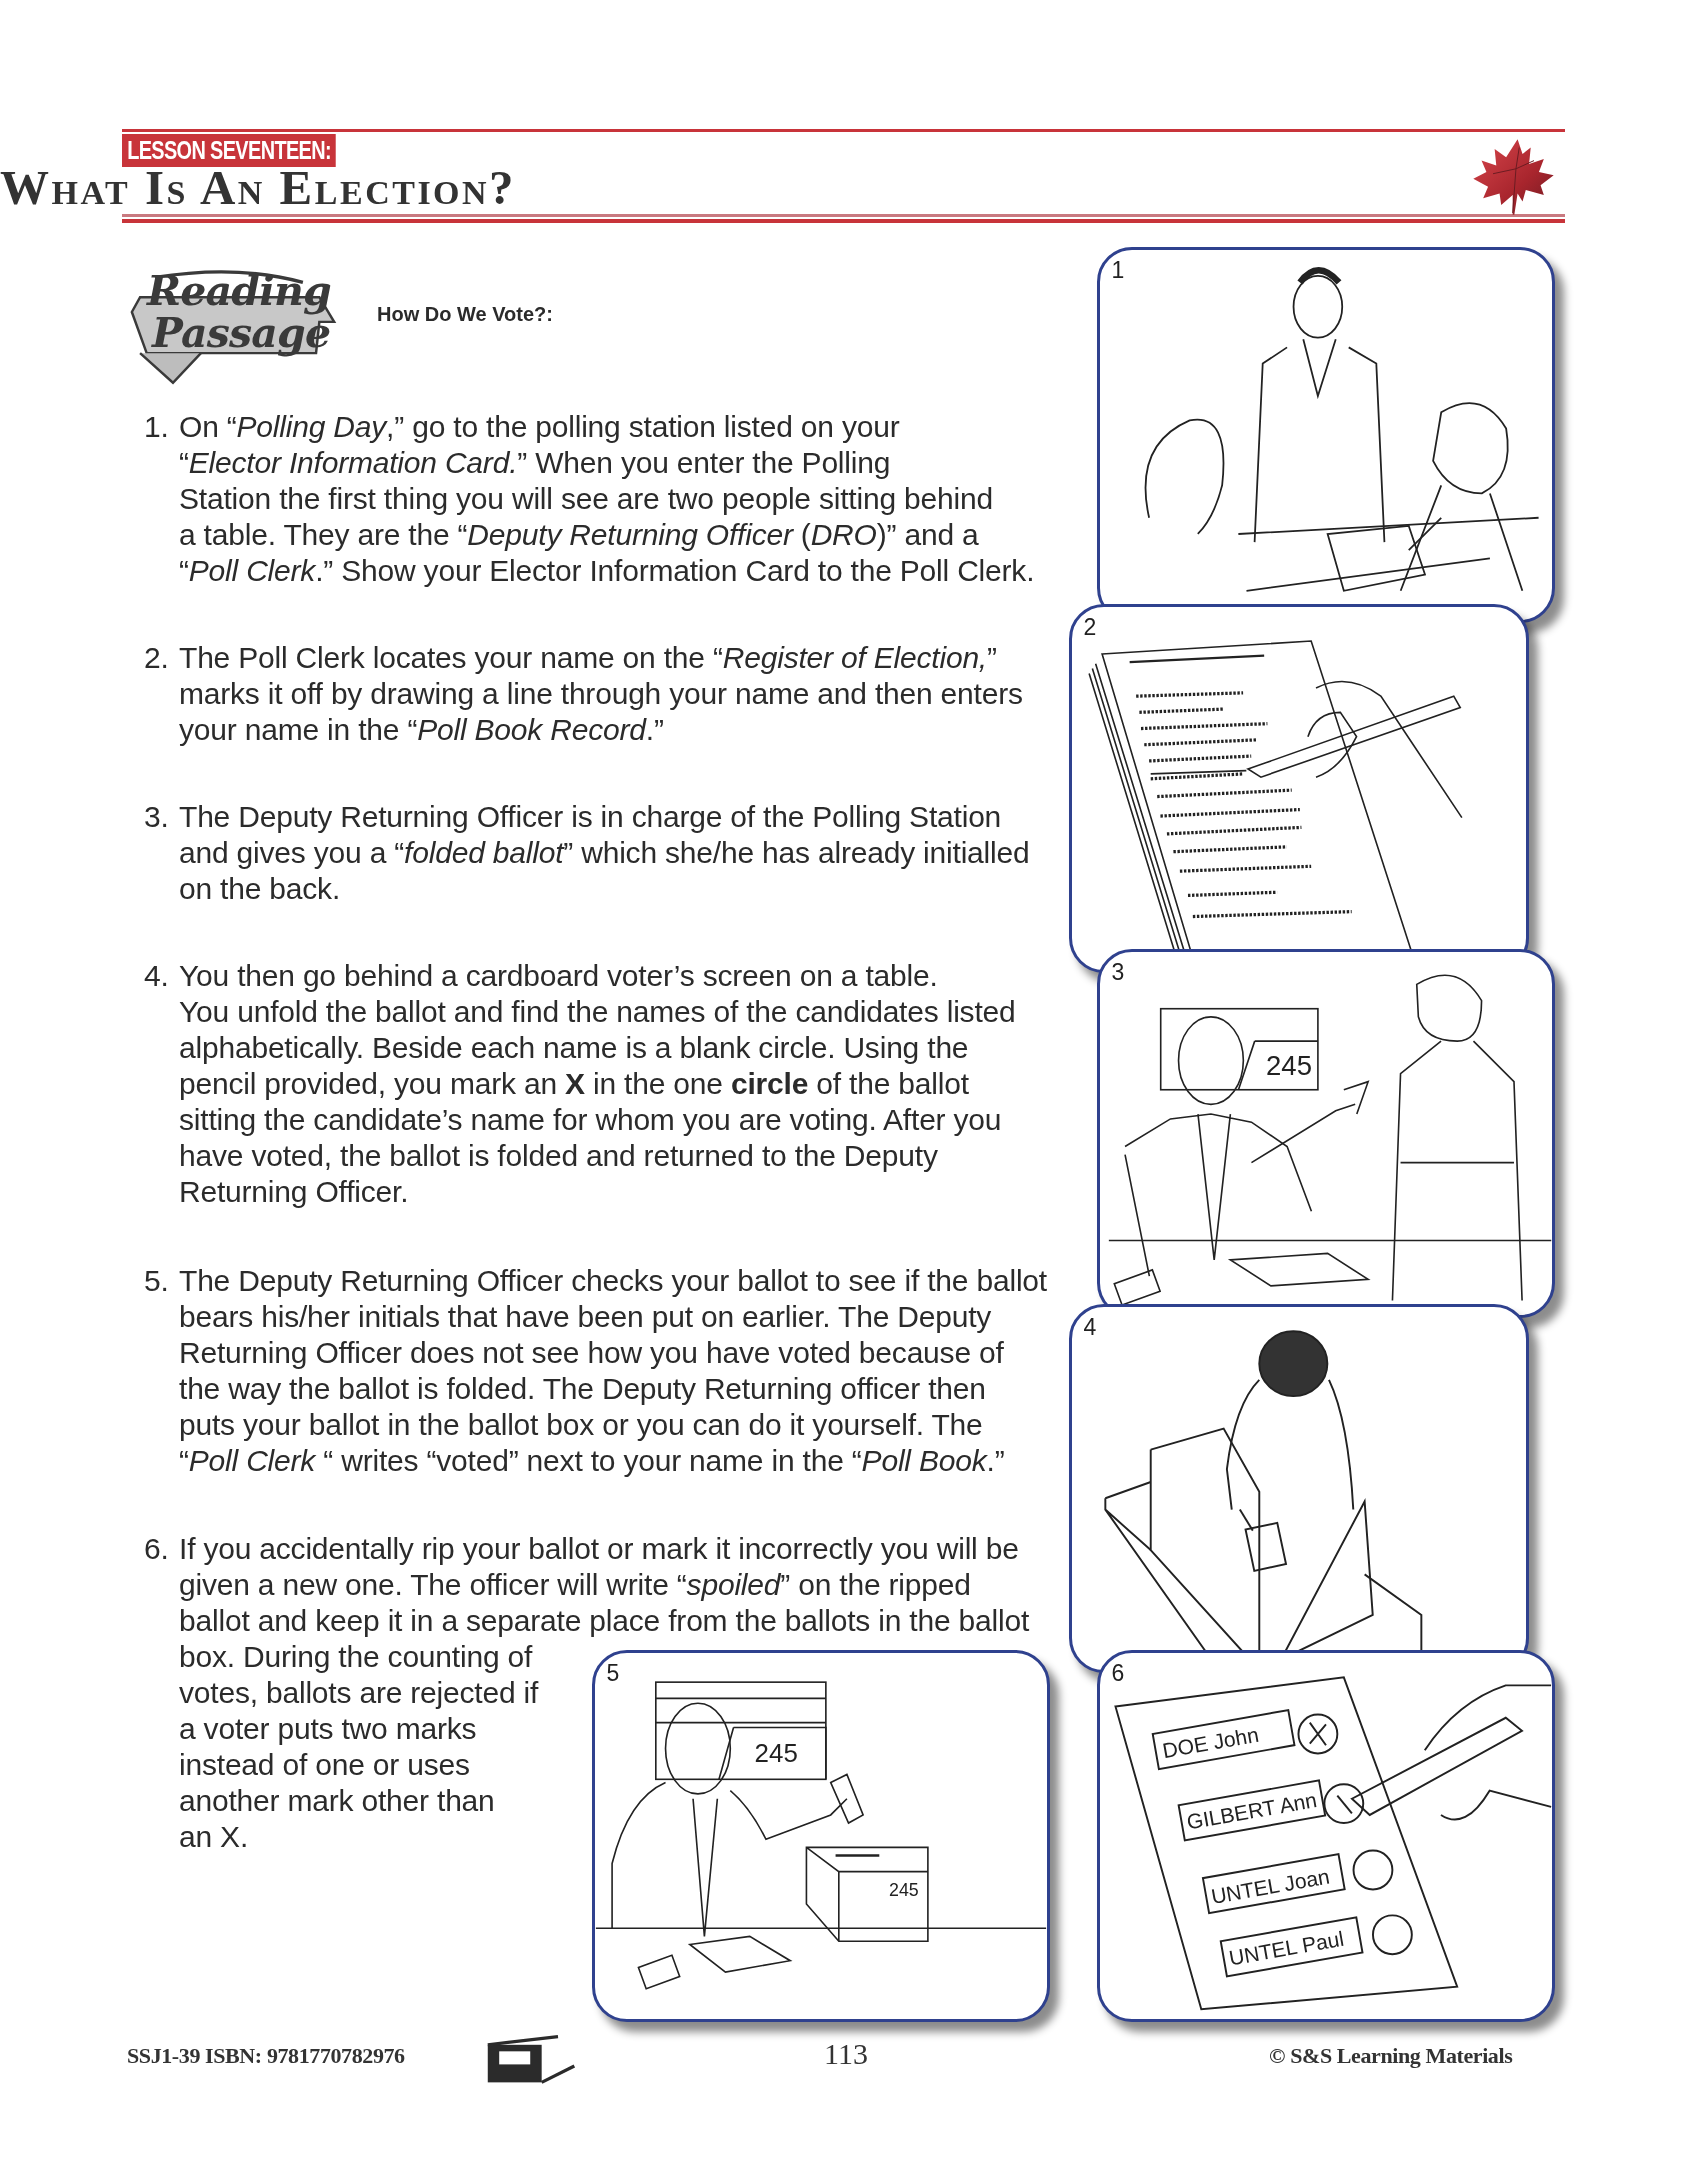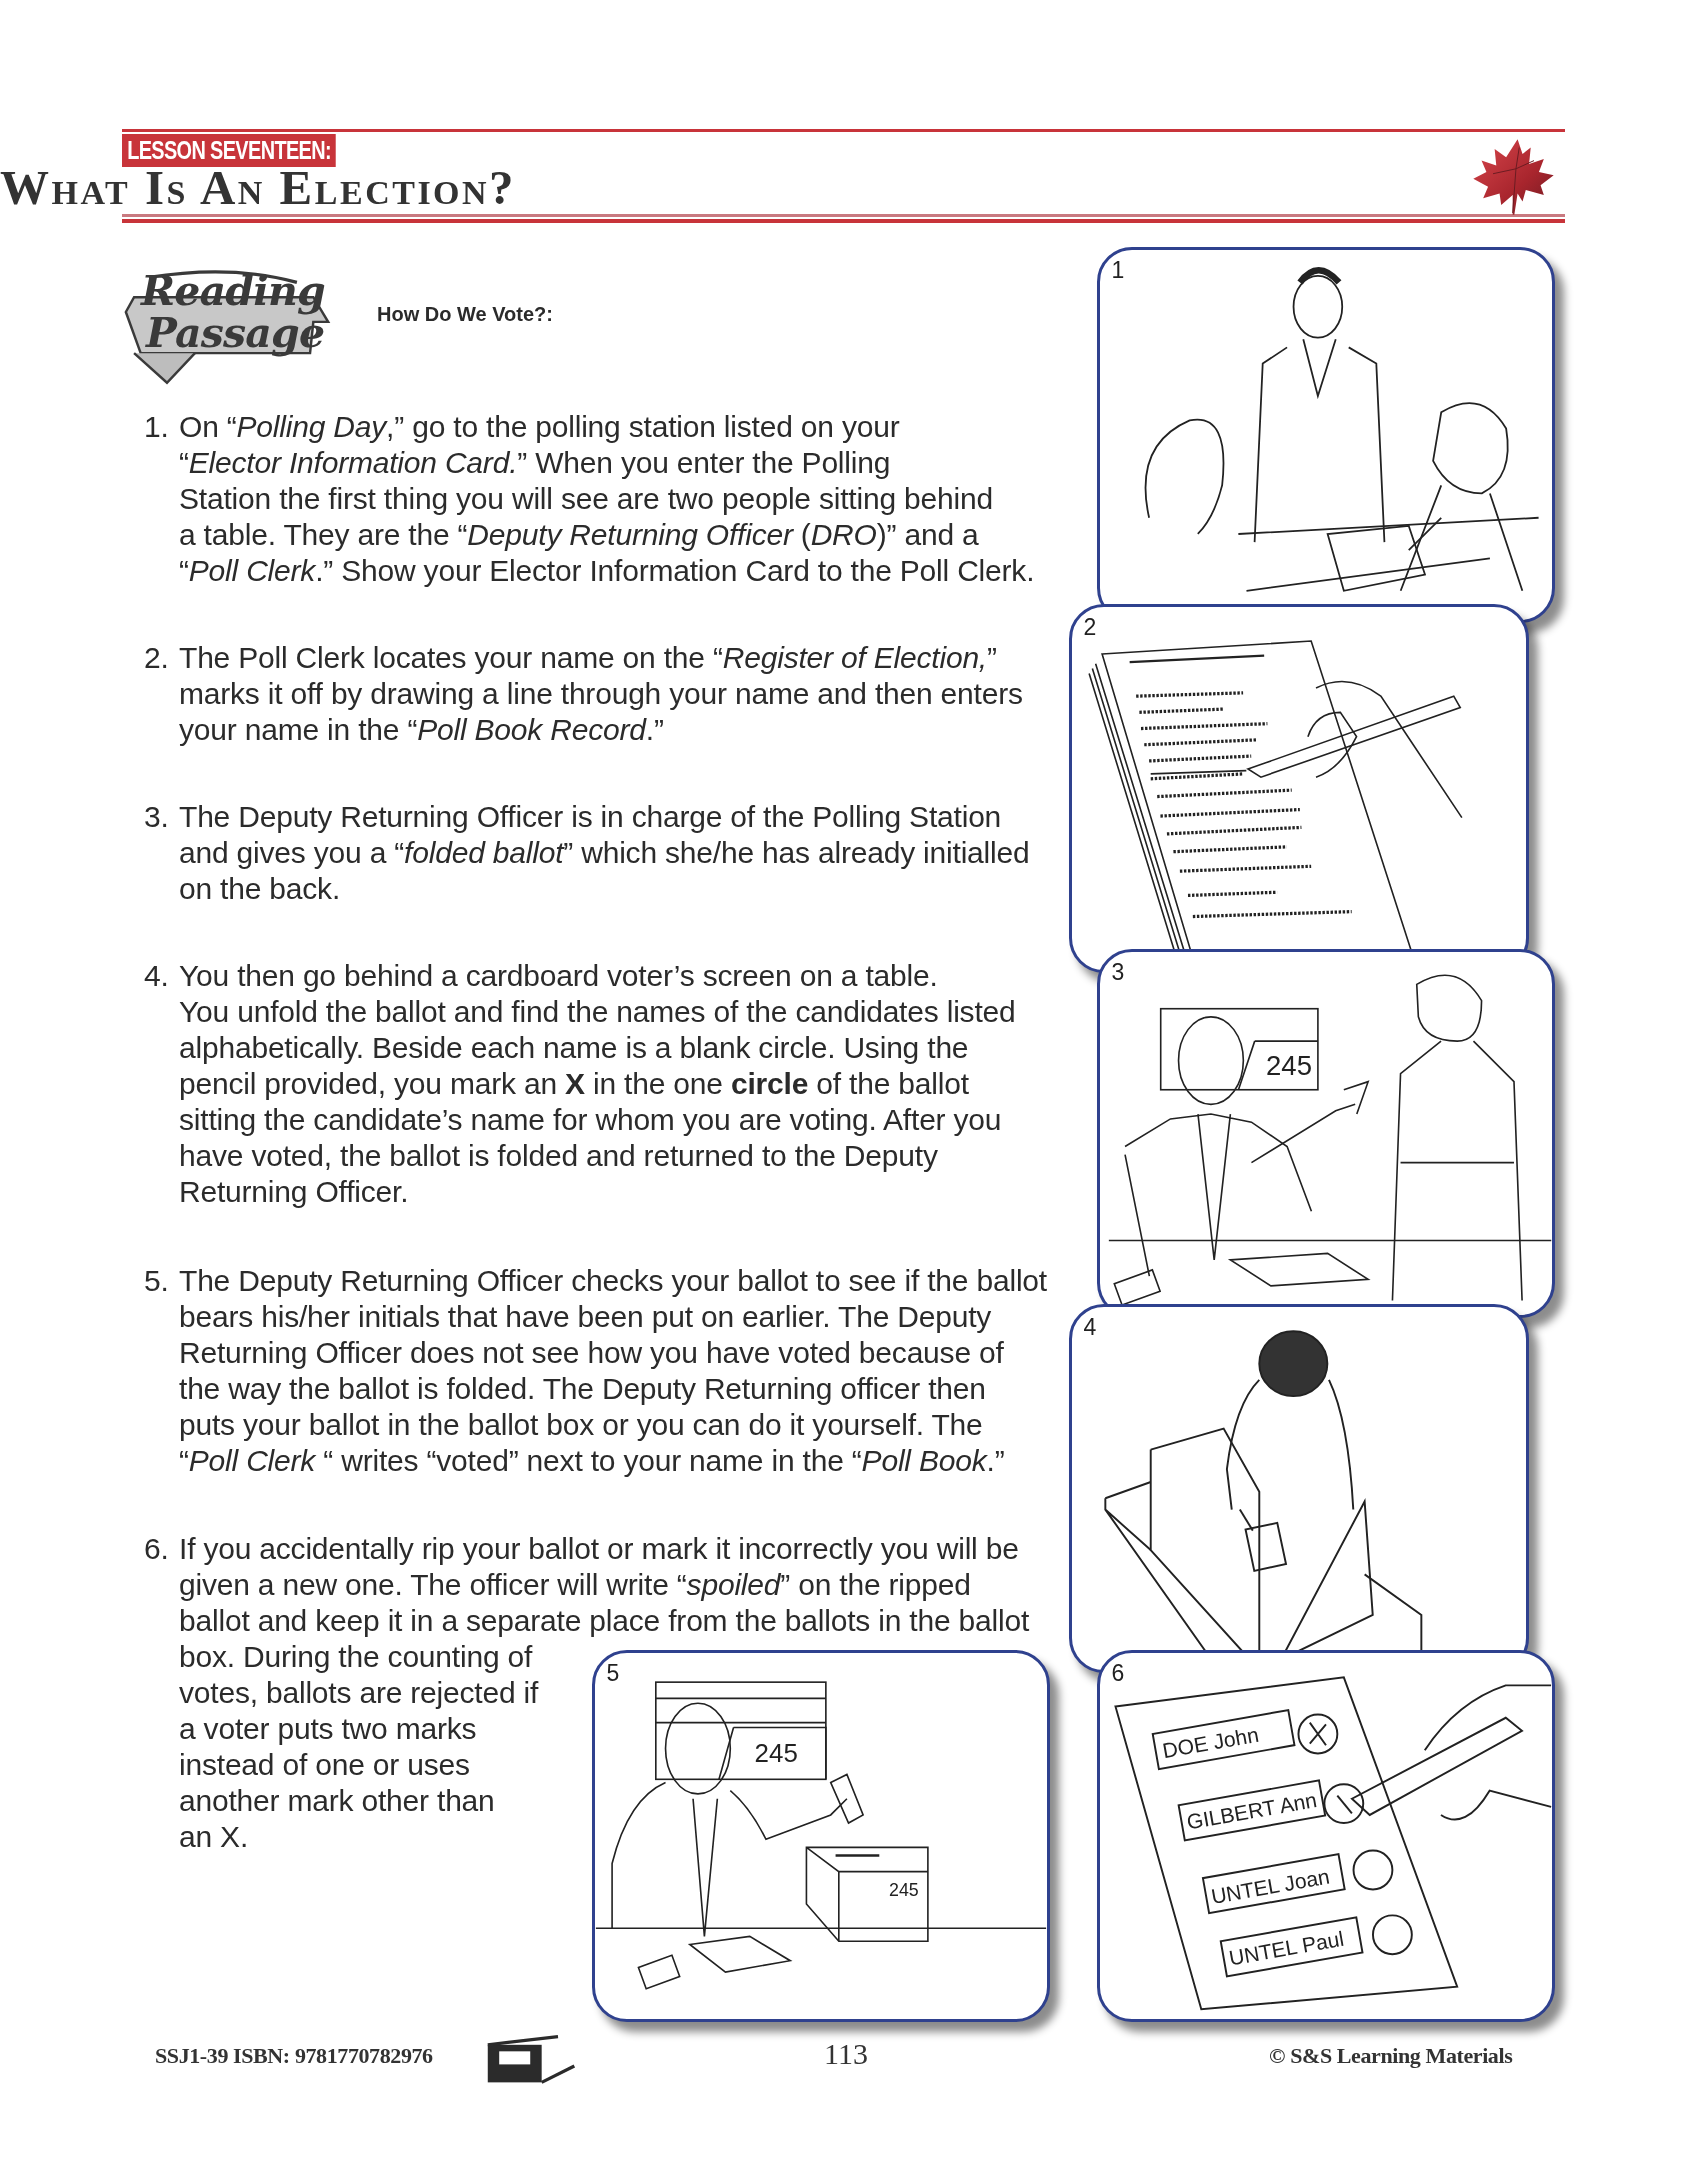--- a/index.html
+++ b/index.html
@@ -14,21 +14,21 @@
   .lesson-box { position: absolute; left: 122px; top: 134px; height: 33px; padding: 0 6.6px;
                 background: #c8343a; color: #fff; font-family: "Liberation Sans", sans-serif;
                 font-weight: bold; font-size: 25.5px; line-height: 33px; letter-spacing: -0.8px;
                 transform: scaleX(0.78); transform-origin: left center; }
   .page-title { position: absolute; left: 0; right: 0; top: 161px; text-align: left;
                 font-family: "Liberation Serif", serif; font-weight: bold; color: #333;
                 font-size: 49px; letter-spacing: 2.5px; font-variant: small-caps; line-height: 53px; }
   .maple { position: absolute; left: 1468px; top: 136px; width: 91px; height: 82px; }
 
   
-  .rp-logo { position: absolute; left: 116px; top: 264px; width: 222px; height: 124px; text-align: center; }
+  .rp-logo { position: absolute; left: 122px; top: 264px; width: 222px; height: 124px; text-align: center; }
   .rp-logo .rp-text { position: absolute; left: 25px; font-family: "DejaVu Serif", serif;
                       font-weight: bold; font-style: italic; color: #3a3a3a; font-size: 41px;
                       line-height: 41px; letter-spacing: -0.8px; }
   .subtitle { position: absolute; left: 377px; top: 303px; font-weight: bold; font-size: 20px; color: #2b2b2b; }
 
   
   .item { position: absolute; left: 144px; font-size: 30px; line-height: 36px; color: #2b2b2b;
           letter-spacing: -0.2px; }
   .item .num { position: absolute; left: 0; top: 0; }
   .item .body { margin-left: 35px; }
@@ -38,21 +38,21 @@
 
   
   .panel { position: absolute; box-sizing: border-box; background: #fff;
            border: 3.3px solid #2f418e; border-radius: 35px;
            box-shadow: 8.2px 10px 8.2px rgba(0,0,0,0.45); overflow: hidden; }
   .panel .pnum { position: absolute; left: 11.5px; top: 6.6px; font-size: 23px; color: #222; }
   .panel svg { position: absolute; left: 0; top: 0; width: 100%; height: 100%; }
 
   
   .footer { position: absolute; top: 2043px; font-family: "Liberation Serif", serif; color: #333; }
-  .ft-left { left: 127px; font-weight: bold; font-size: 22px; letter-spacing: -0.4px; margin-left: 28px; }
+  .ft-left { left: 127px; font-weight: bold; font-size: 22px; letter-spacing: -0.4px; }
   .ft-page { left: 824px; font-size: 30px; top: 2037px; }
   .ft-right { left: 1269px; font-weight: bold; font-size: 22px; letter-spacing: -0.4px; }
   .copier { position: absolute; left: 484px; top: 2035px; width: 99px; height: 49px; }
 </style>
 </head>
 <body>
 
 <div class="hdr-line hdr-top"></div>
 <div class="lesson-box">LESSON SEVENTEEN:</div>
 <div class="page-title">What Is An Election?</div>

